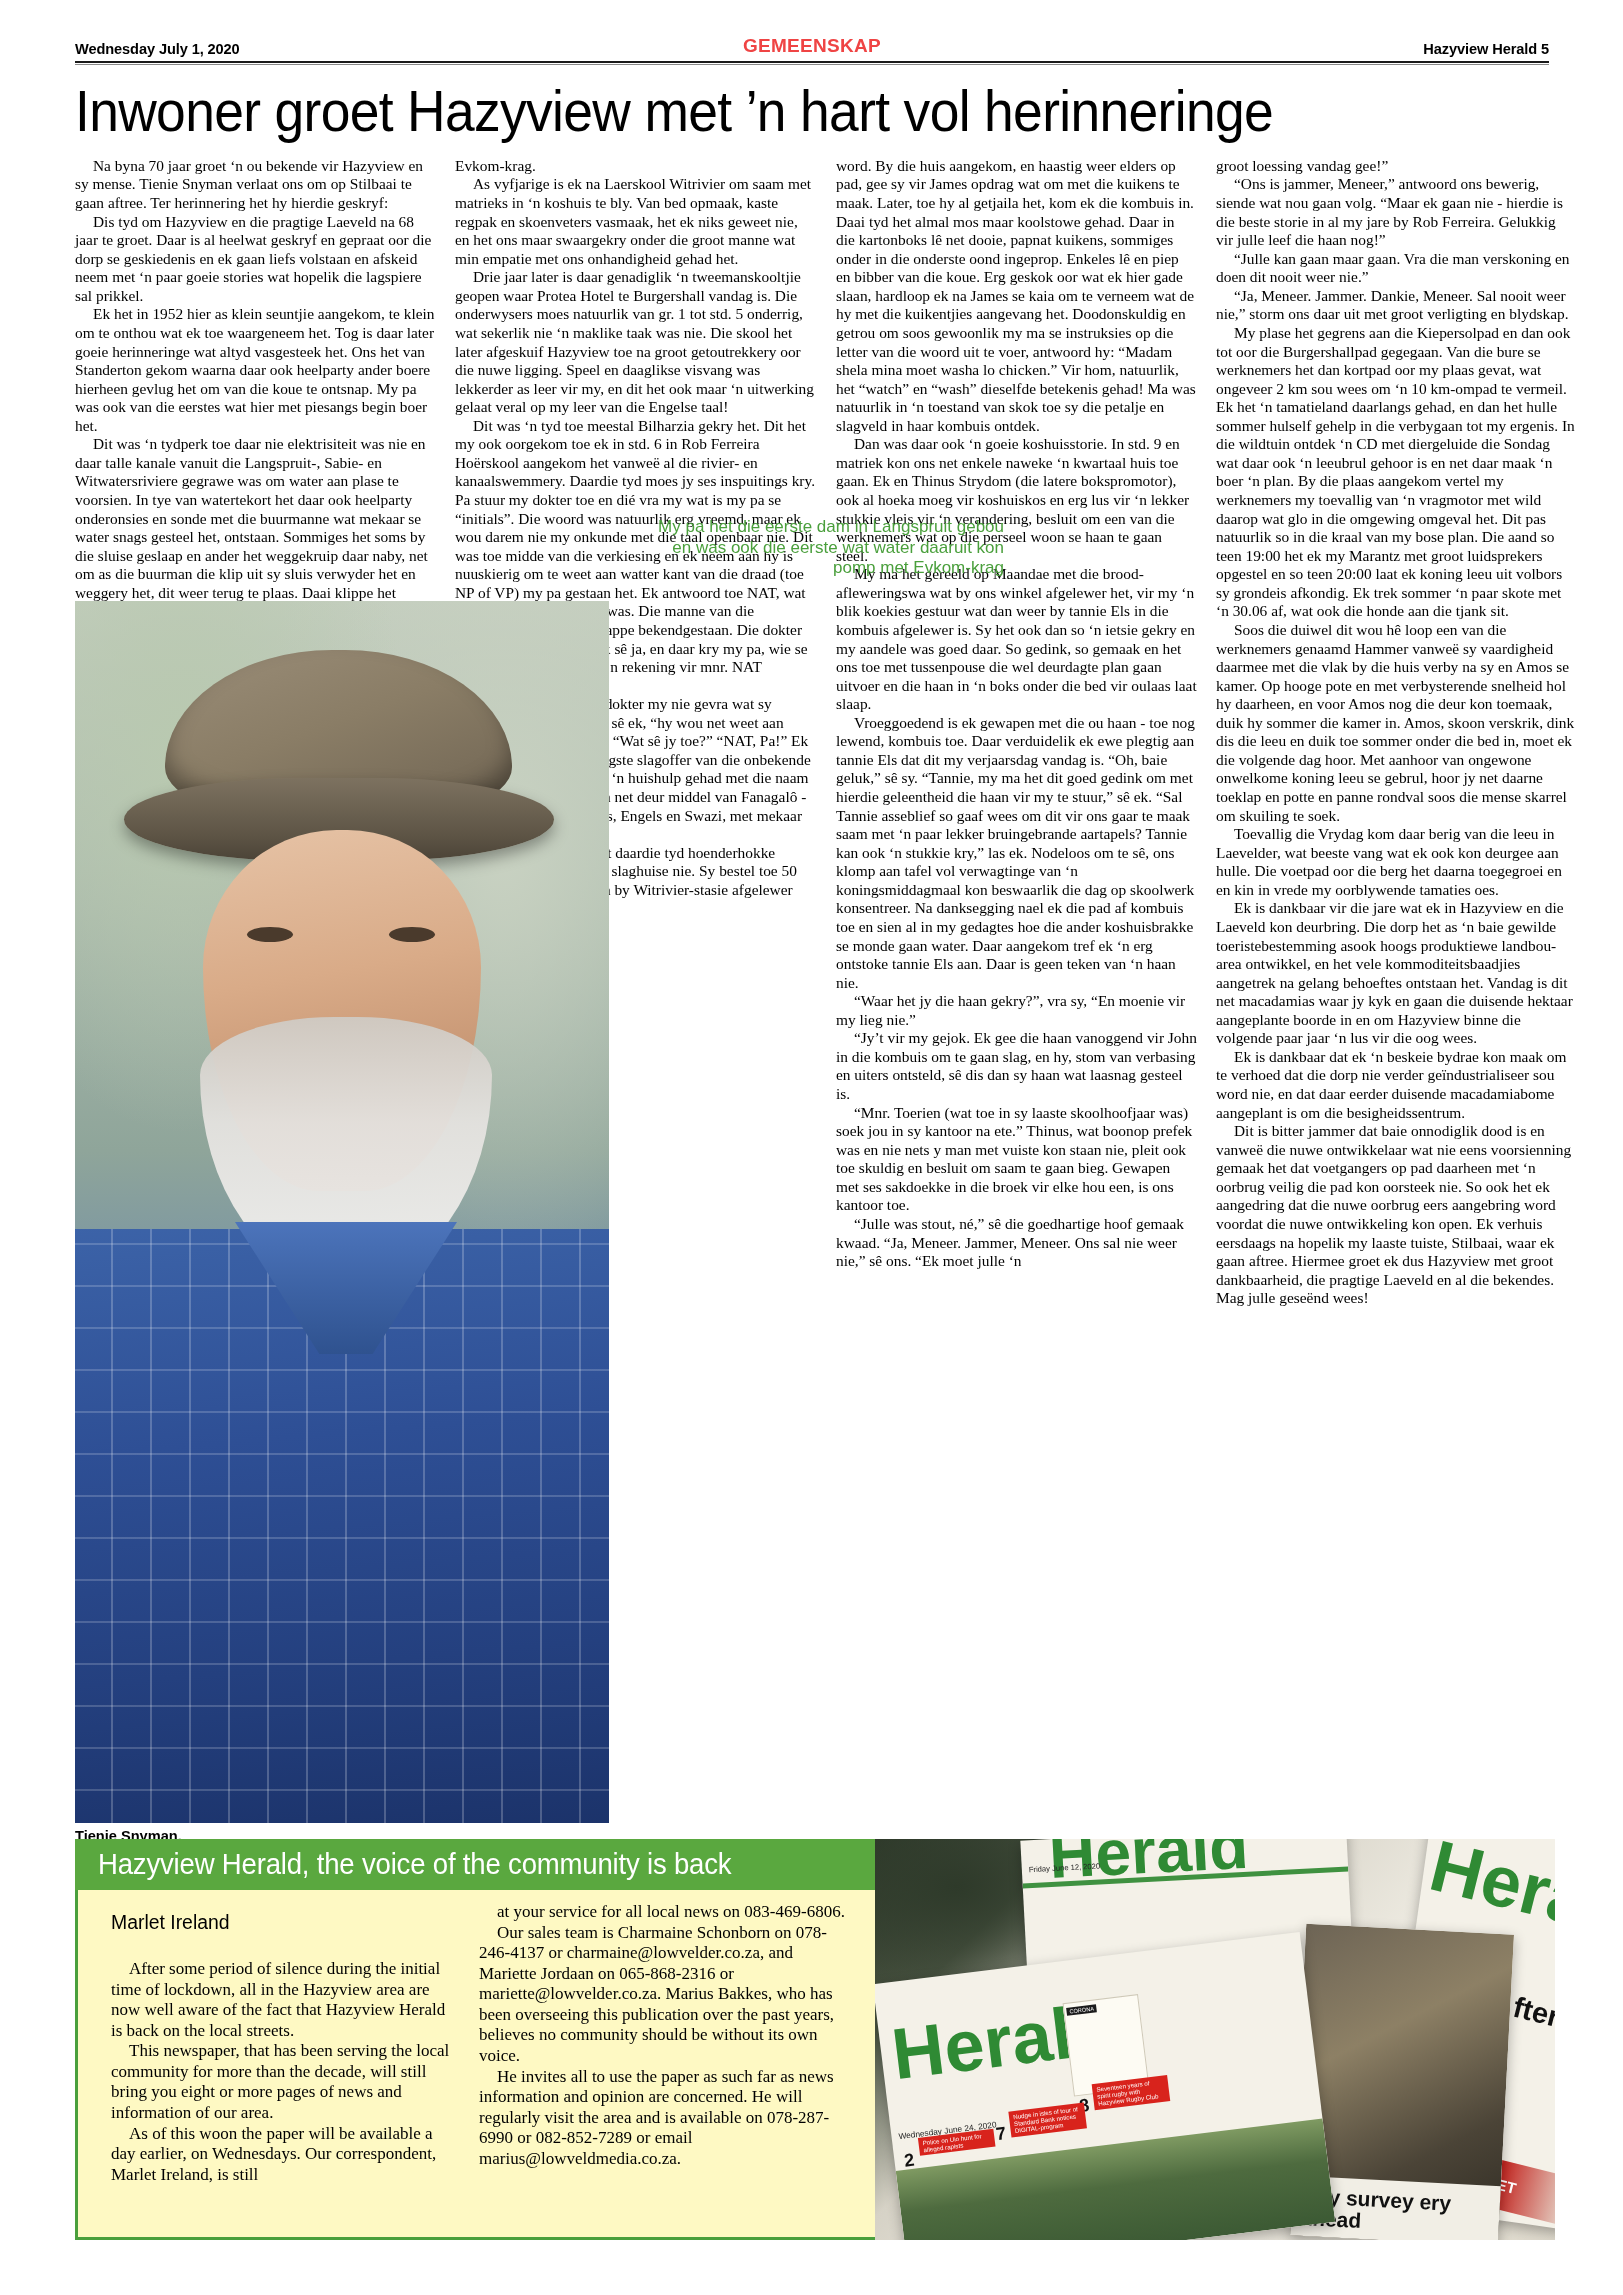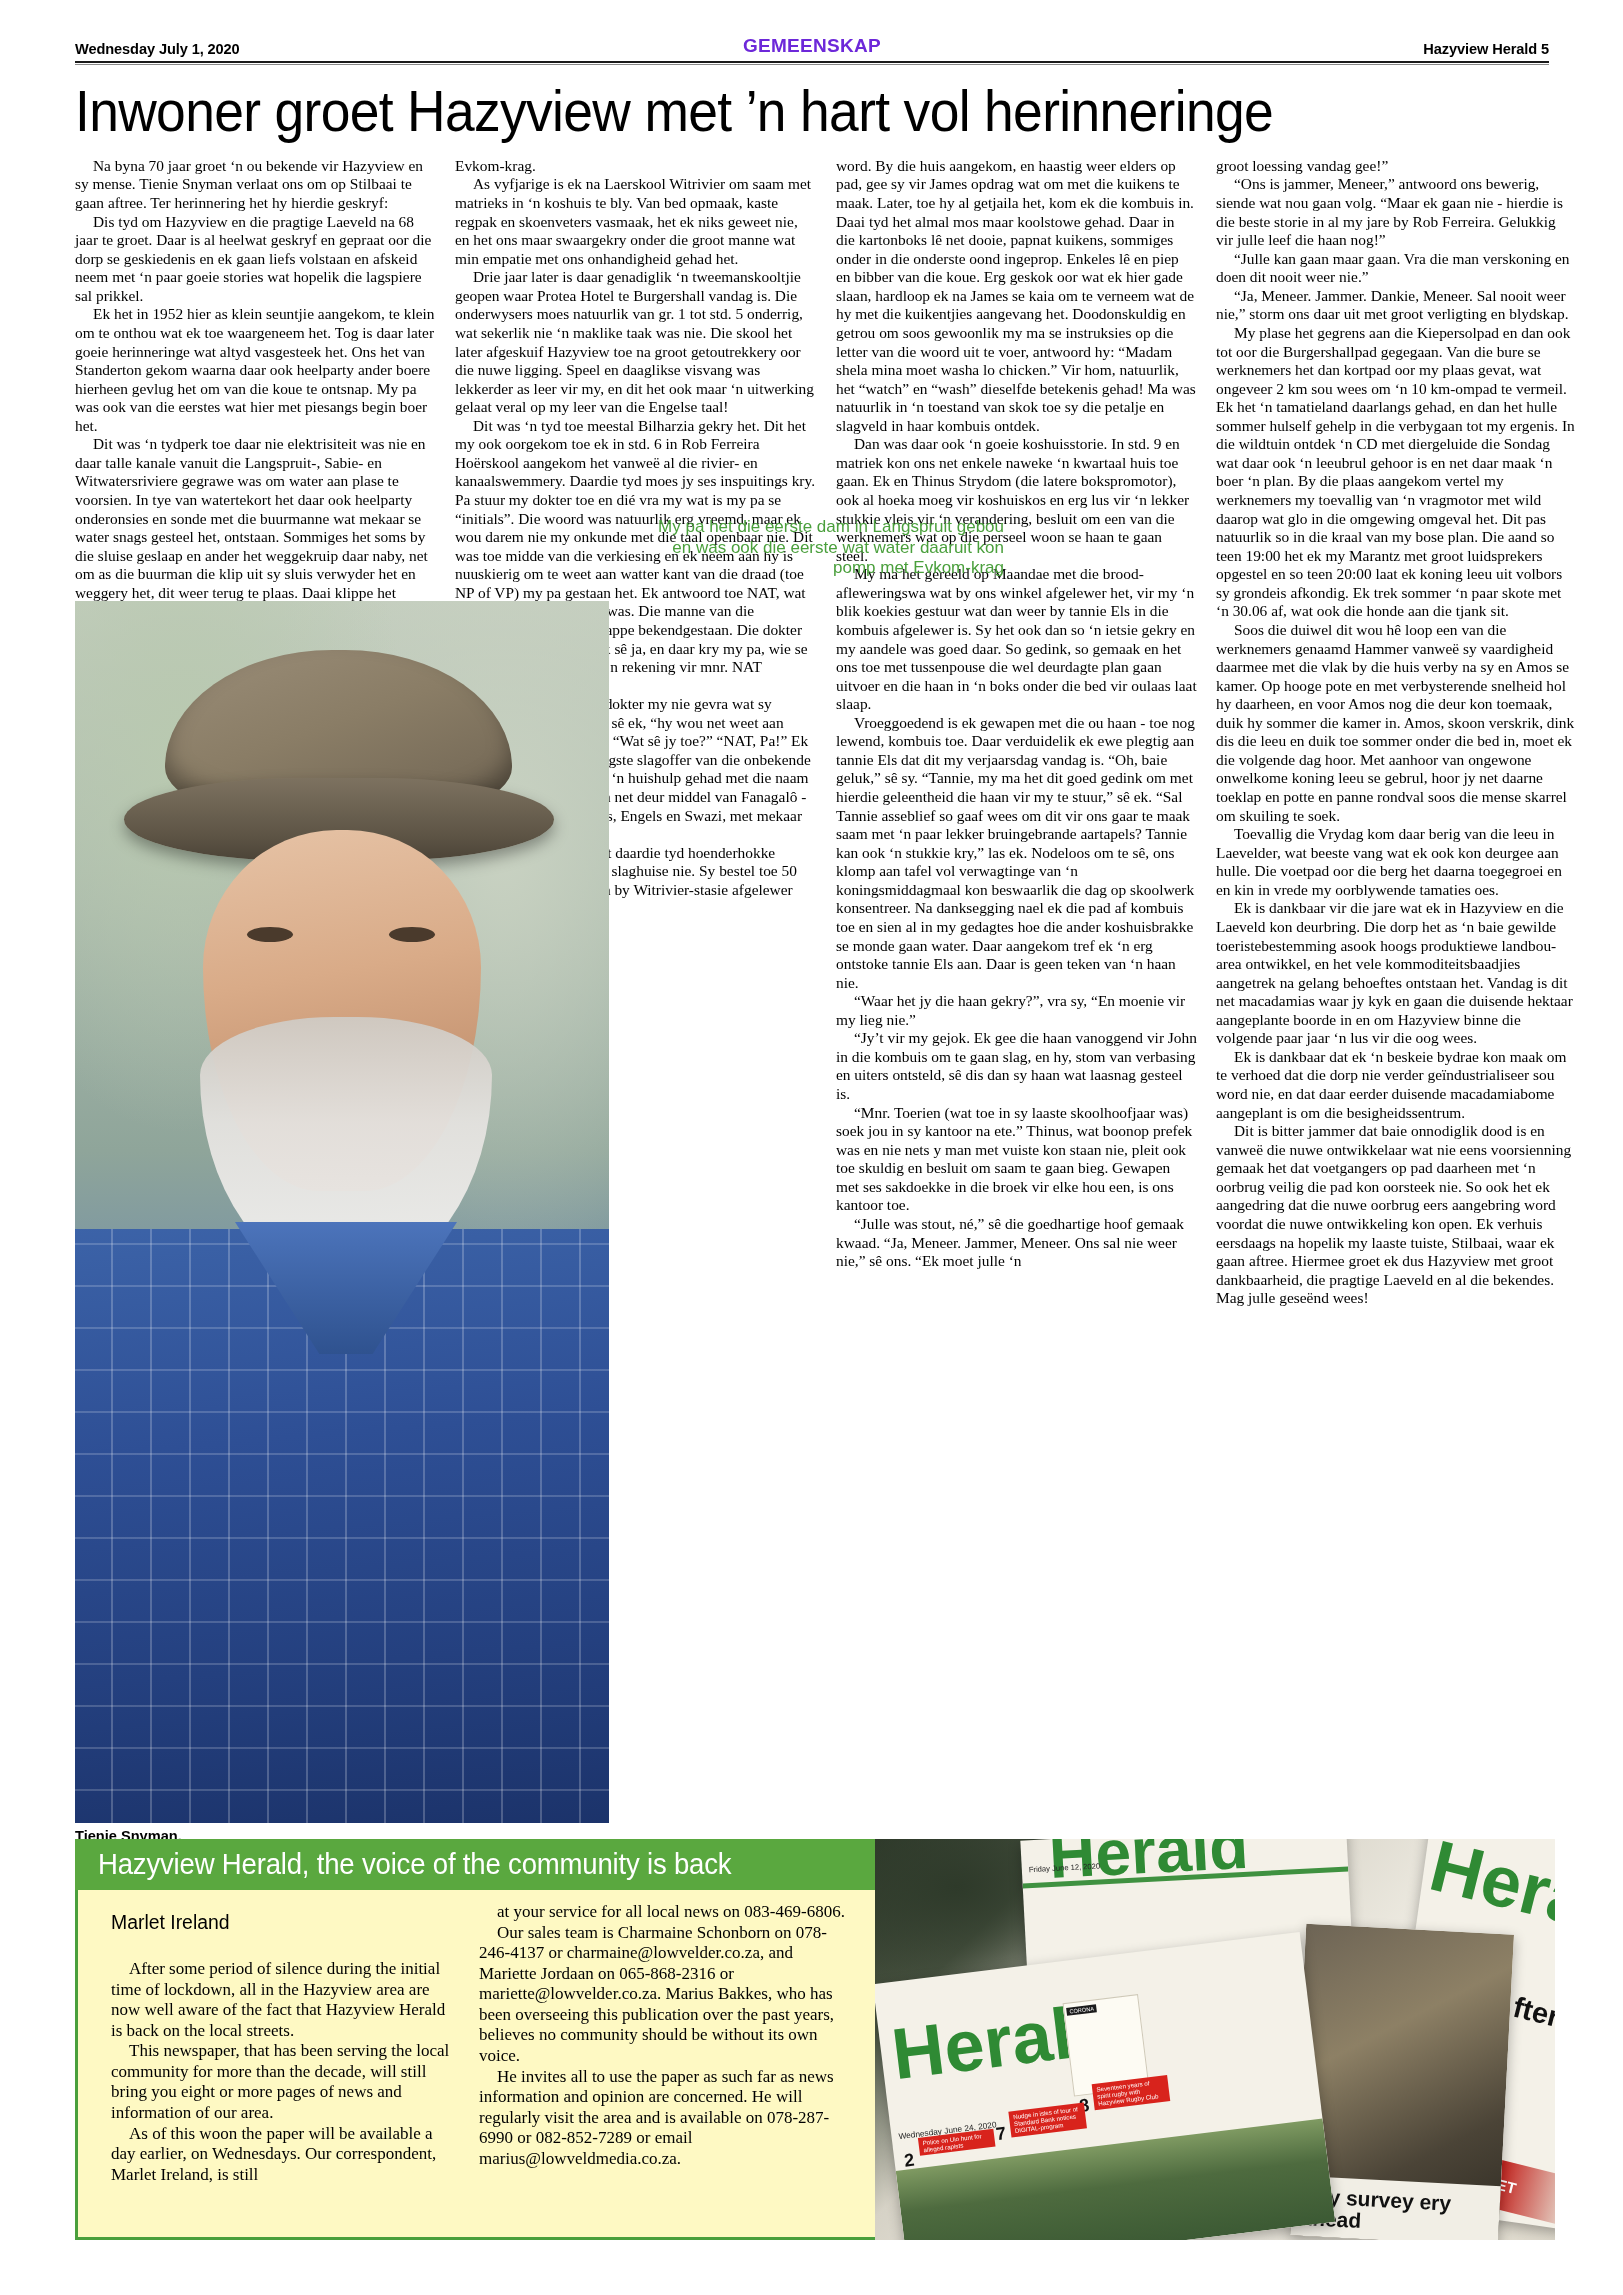--- a/index.html
+++ b/index.html
@@ -35,21 +35,21 @@
     white-space: nowrap;
   }
   .masthead-section {
     position: absolute;
     left: 0; right: 0;
     text-align: center;
     font-family: "Liberation Sans", sans-serif;
     font-weight: bold;
     font-size: 19px;
     letter-spacing: 0.3px;
-    color: #6d28d9;
+    color: #ef4444;
     bottom: 0;
   }
   .rule-double {
     margin-top: 4.2px;
     border-top: 2.1px solid #1a1a1a;
     border-bottom: 1.4px solid #8a8a8a;
     height: 4.2px;
   }
 
   

